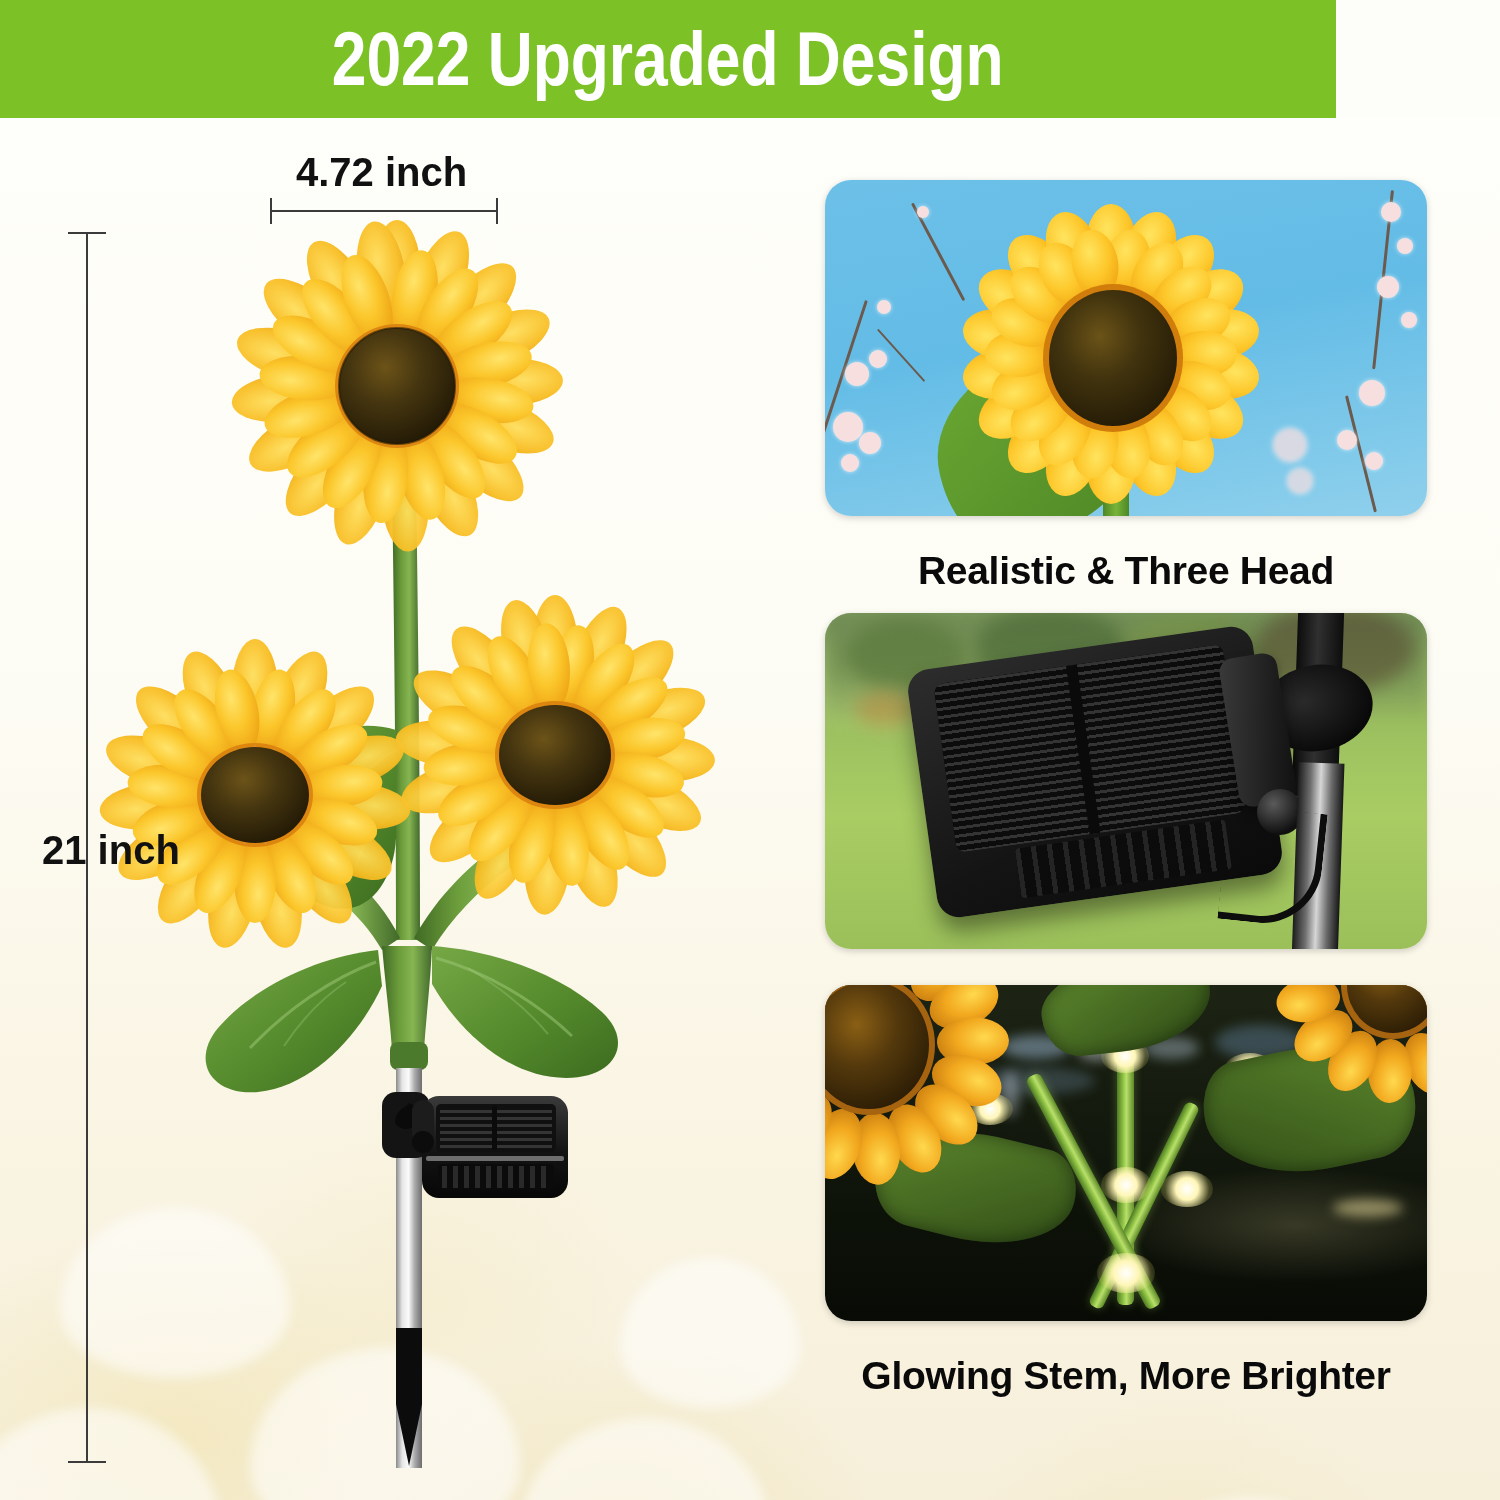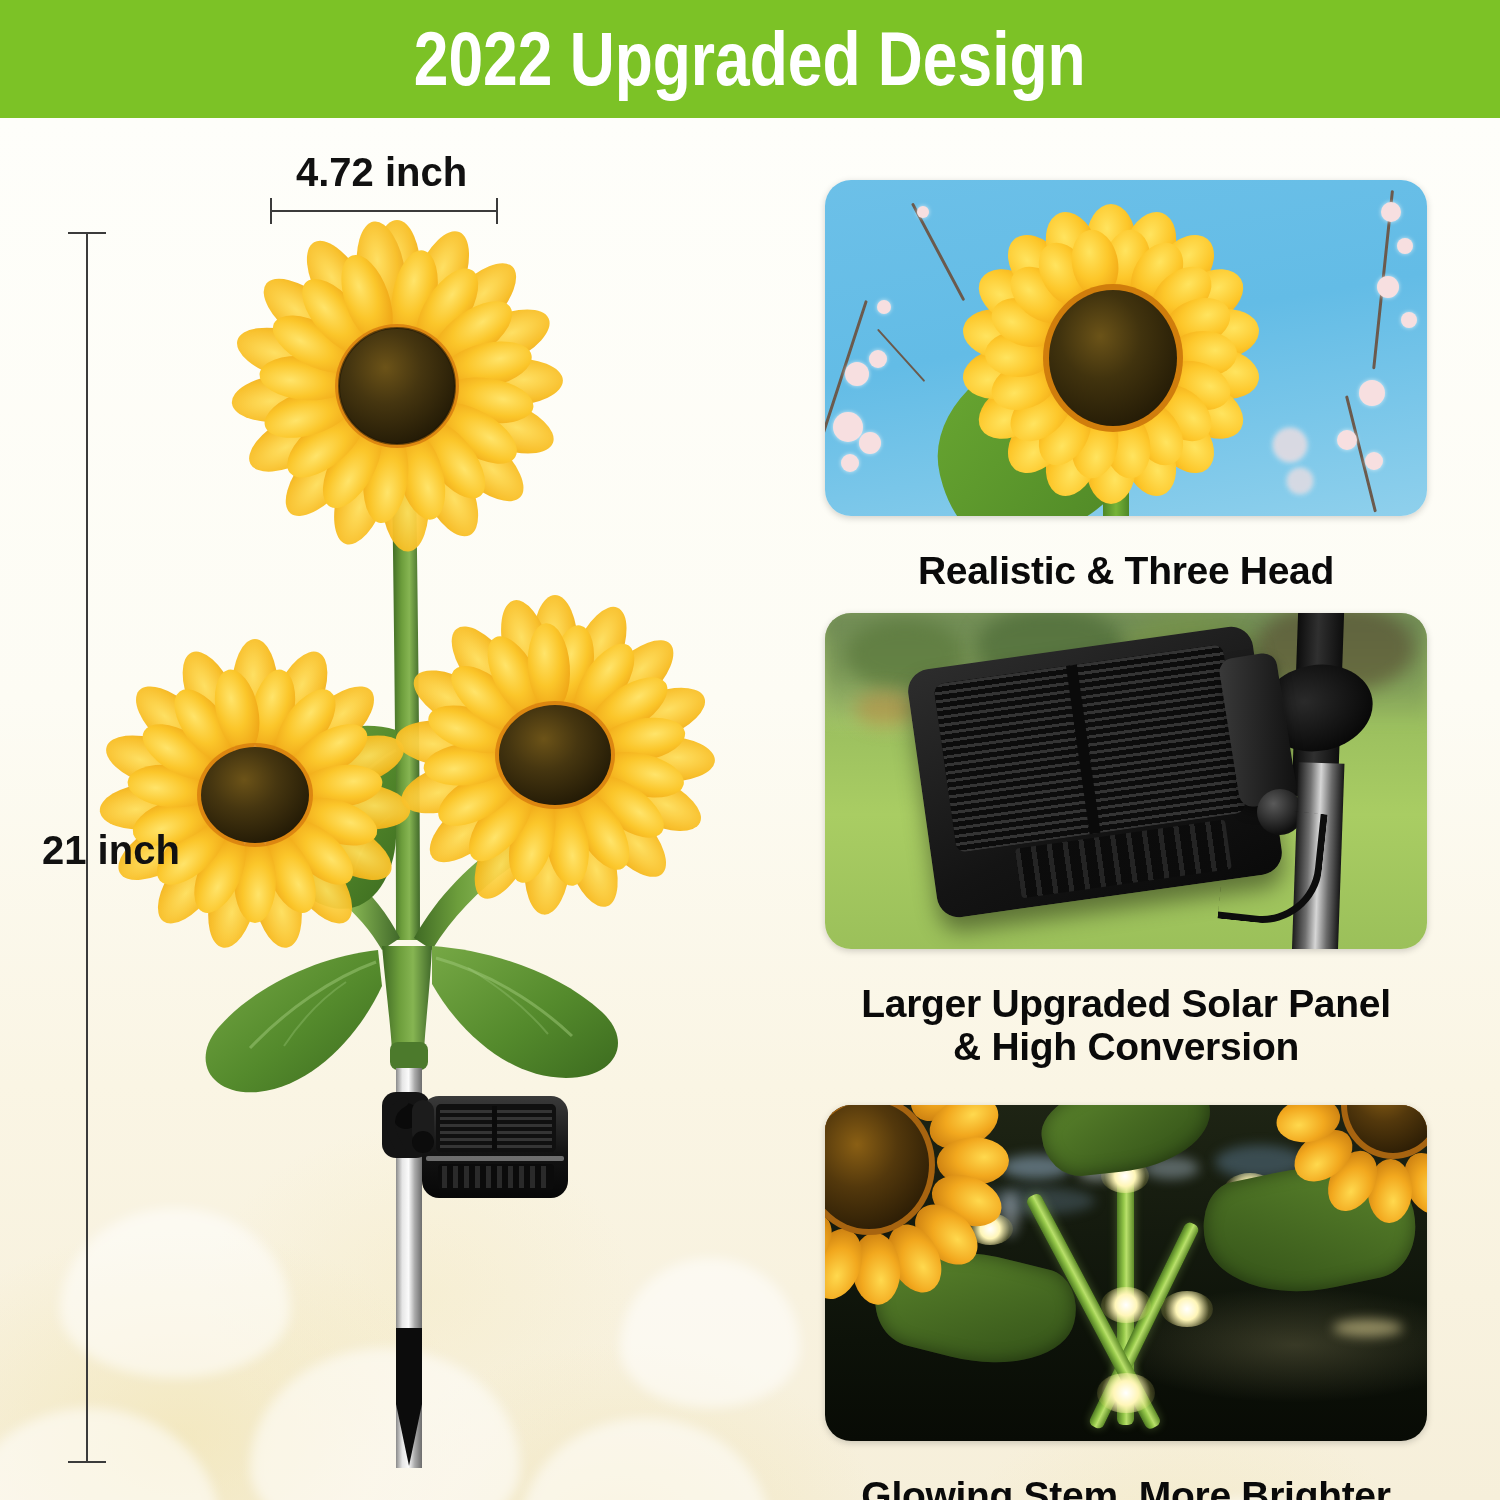--- a/index.html
+++ b/index.html
@@ -35,21 +35,21 @@
     position: absolute;
     border-radius: 50% 50% 50% 50% / 60% 60% 40% 40%;
     background: rgba(255,255,255,.55);
     filter: blur(6px);
   }
 
   
   .banner {
     position: absolute;
     left: 0; top: 0;
-    width: 1500px; height: 118px;
+    width: 1336px; height: 118px;
     background: #7cc226;
     display: flex;
     align-items: center;
     justify-content: center;
     z-index: 40;
   }
   .banner-title {
     color: #ffffff;
     font-family: "Liberation Sans Narrow", "Liberation Sans", sans-serif;
     font-weight: bold;
@@ -965,24 +965,20 @@
           <div class="panel-face"></div>
           <div class="panel-vents"></div>
         </div>
         <div class="pole-top-dark"></div>
         <div class="pole-collar"></div>
         <div class="hinge"></div>
         <div class="hinge-knob"></div>
         <div class="pole" style="top:150px; height:200px;"></div>
         <div class="cable"></div>
       </div>
-      <div class="caption">
-        <span>Larger Upgraded Solar Panel</span>
-        <span class="line2">&amp; High Conversion</span>
-      </div>
     </div>
 
     <div class="card-block" style="margin-top:36px;">
       <div class="photo">
         <div class="night"></div>
         <div class="night-bokeh" style="left:176px; top:50px;  width:70px;  height:24px; background:rgba(160,190,220,.5);"></div>
         <div class="night-bokeh" style="left:252px; top:56px;  width:40px;  height:20px; background:rgba(220,230,240,.45);"></div>
         <div class="night-bokeh" style="left:318px; top:52px;  width:56px;  height:22px; background:rgba(190,210,230,.4);"></div>
         <div class="night-bokeh" style="left:150px; top:82px;  width:120px; height:28px; background:rgba(120,150,180,.3);"></div>
         <div class="night-bokeh" style="left:390px; top:40px;  width:90px;  height:34px; background:rgba(120,160,200,.35);"></div>

